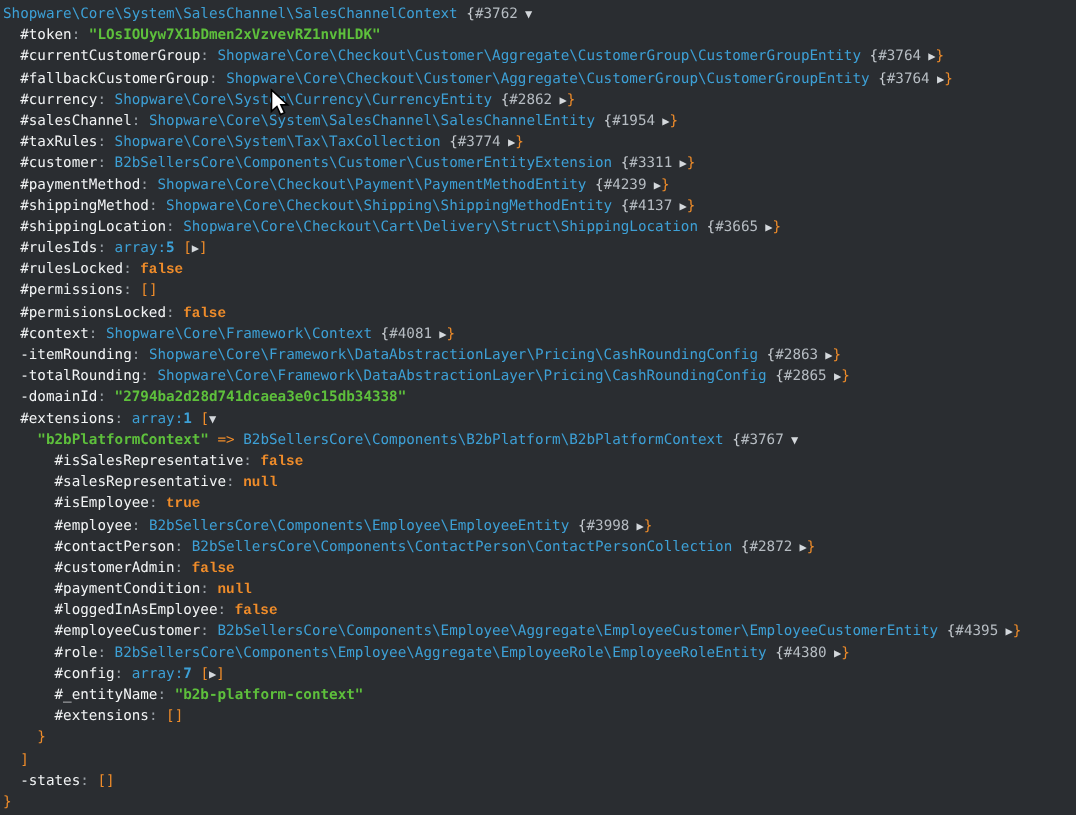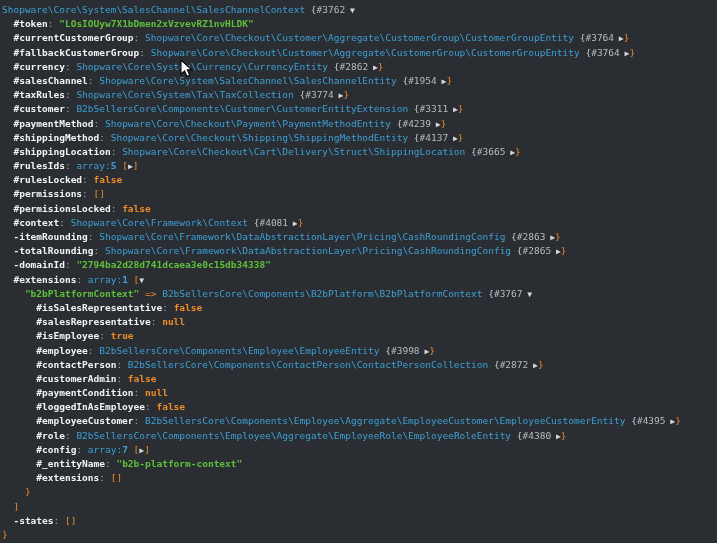--- a/index.html
+++ b/index.html
@@ -14,29 +14,29 @@
     font-family:"DejaVu Sans Mono","Liberation Mono",monospace;
   }
   #dump{
     position:absolute;inset:0;overflow:hidden;
     font-size:9.5px;line-height:14.2px;white-space:pre;
     padding:3px 0 0 2px;color:#e8e8e8;
   }
   .line{height:14.2px;}
   .ind{color:var(--pct);}
   .note{color:var(--note);}
-  .prop{color:var(--prop);font-weight:bold;text-align:right;}
+  .prop{color:var(--prop);font-weight:normal;text-align:right;}
   .pct{color:var(--pct);}
   .brc{color:var(--brc);}
   .brcc{color:var(--cst);}
   .ref{color:var(--ref);cursor:pointer;}
   .arr{color:var(--arr);font-size:8px;cursor:pointer;}
   .str{color:var(--str);font-weight:bold;}
   .key{color:var(--str);font-weight:bold;}
-  .cst{color:var(--cst);font-weight:bold;}
+  .cst{color:var(--cst);font-weight:bold;font-family:Liberation Mono, monospace;}
   .atype{color:var(--num);margin-top:24px;}
   .acount{color:var(--num);font-weight:bold;}
   .brk{color:var(--brk);}
   .op{color:var(--cst);}
   #cursor{position:absolute;pointer-events:none;z-index:10;}
 </style>
 </head>
 <body>
 
 <div id="dump"><div class="line"><span class="note">Shopware\Core\System\SalesChannel\SalesChannelContext</span><span class="brc"> {</span><span class="ref">#3762</span><span class="arr"> ▼</span></div><div class="line"><span class="ind">  </span><span class="prop">#token</span><span class="pct">: </span><span class="str">"LOsIOUyw7X1bDmen2xVzvevRZ1nvHLDK"</span></div><div class="line"><span class="ind">  </span><span class="prop">#currentCustomerGroup</span><span class="pct">: </span><span class="note">Shopware\Core\Checkout\Customer\Aggregate\CustomerGroup\CustomerGroupEntity</span><span class="brc"> {</span><span class="ref">#3764</span><span class="arr"> ▶</span><span class="brcc">}</span></div><div class="line"><span class="ind">  </span><span class="prop">#fallbackCustomerGroup</span><span class="pct">: </span><span class="note">Shopware\Core\Checkout\Customer\Aggregate\CustomerGroup\CustomerGroupEntity</span><span class="brc"> {</span><span class="ref">#3764</span><span class="arr"> ▶</span><span class="brcc">}</span></div><div class="line"><span class="ind">  </span><span class="prop">#currency</span><span class="pct">: </span><span class="note">Shopware\Core\System\Currency\CurrencyEntity</span><span class="brc"> {</span><span class="ref">#2862</span><span class="arr"> ▶</span><span class="brcc">}</span></div><div class="line"><span class="ind">  </span><span class="prop">#salesChannel</span><span class="pct">: </span><span class="note">Shopware\Core\System\SalesChannel\SalesChannelEntity</span><span class="brc"> {</span><span class="ref">#1954</span><span class="arr"> ▶</span><span class="brcc">}</span></div><div class="line"><span class="ind">  </span><span class="prop">#taxRules</span><span class="pct">: </span><span class="note">Shopware\Core\System\Tax\TaxCollection</span><span class="brc"> {</span><span class="ref">#3774</span><span class="arr"> ▶</span><span class="brcc">}</span></div><div class="line"><span class="ind">  </span><span class="prop">#customer</span><span class="pct">: </span><span class="note">B2bSellersCore\Components\Customer\CustomerEntityExtension</span><span class="brc"> {</span><span class="ref">#3311</span><span class="arr"> ▶</span><span class="brcc">}</span></div><div class="line"><span class="ind">  </span><span class="prop">#paymentMethod</span><span class="pct">: </span><span class="note">Shopware\Core\Checkout\Payment\PaymentMethodEntity</span><span class="brc"> {</span><span class="ref">#4239</span><span class="arr"> ▶</span><span class="brcc">}</span></div><div class="line"><span class="ind">  </span><span class="prop">#shippingMethod</span><span class="pct">: </span><span class="note">Shopware\Core\Checkout\Shipping\ShippingMethodEntity</span><span class="brc"> {</span><span class="ref">#4137</span><span class="arr"> ▶</span><span class="brcc">}</span></div><div class="line"><span class="ind">  </span><span class="prop">#shippingLocation</span><span class="pct">: </span><span class="note">Shopware\Core\Checkout\Cart\Delivery\Struct\ShippingLocation</span><span class="brc"> {</span><span class="ref">#3665</span><span class="arr"> ▶</span><span class="brcc">}</span></div><div class="line"><span class="ind">  </span><span class="prop">#rulesIds</span><span class="pct">: </span><span class="atype">array:</span><span class="acount">5</span><span class="brk"> [</span><span class="arr">▶</span><span class="brk">]</span></div><div class="line"><span class="ind">  </span><span class="prop">#rulesLocked</span><span class="pct">: </span><span class="cst">false</span></div><div class="line"><span class="ind">  </span><span class="prop">#permissions</span><span class="pct">: </span><span class="brk">[]</span></div><div class="line"><span class="ind">  </span><span class="prop">#permisionsLocked</span><span class="pct">: </span><span class="cst">false</span></div><div class="line"><span class="ind">  </span><span class="prop">#context</span><span class="pct">: </span><span class="note">Shopware\Core\Framework\Context</span><span class="brc"> {</span><span class="ref">#4081</span><span class="arr"> ▶</span><span class="brcc">}</span></div><div class="line"><span class="ind">  </span><span class="prop">-itemRounding</span><span class="pct">: </span><span class="note">Shopware\Core\Framework\DataAbstractionLayer\Pricing\CashRoundingConfig</span><span class="brc"> {</span><span class="ref">#2863</span><span class="arr"> ▶</span><span class="brcc">}</span></div><div class="line"><span class="ind">  </span><span class="prop">-totalRounding</span><span class="pct">: </span><span class="note">Shopware\Core\Framework\DataAbstractionLayer\Pricing\CashRoundingConfig</span><span class="brc"> {</span><span class="ref">#2865</span><span class="arr"> ▶</span><span class="brcc">}</span></div><div class="line"><span class="ind">  </span><span class="prop">-domainId</span><span class="pct">: </span><span class="str">"2794ba2d28d741dcaea3e0c15db34338"</span></div><div class="line"><span class="ind">  </span><span class="prop">#extensions</span><span class="pct">: </span><span class="atype">array:</span><span class="acount">1</span><span class="brk"> [</span><span class="arr">▼</span></div><div class="line"><span class="ind">    </span><span class="key">"b2bPlatformContext"</span><span class="op"> =&gt; </span><span class="note">B2bSellersCore\Components\B2bPlatform\B2bPlatformContext</span><span class="brc"> {</span><span class="ref">#3767</span><span class="arr"> ▼</span></div><div class="line"><span class="ind">      </span><span class="prop">#isSalesRepresentative</span><span class="pct">: </span><span class="cst">false</span></div><div class="line"><span class="ind">      </span><span class="prop">#salesRepresentative</span><span class="pct">: </span><span class="cst">null</span></div><div class="line"><span class="ind">      </span><span class="prop">#isEmployee</span><span class="pct">: </span><span class="cst">true</span></div><div class="line"><span class="ind">      </span><span class="prop">#employee</span><span class="pct">: </span><span class="note">B2bSellersCore\Components\Employee\EmployeeEntity</span><span class="brc"> {</span><span class="ref">#3998</span><span class="arr"> ▶</span><span class="brcc">}</span></div><div class="line"><span class="ind">      </span><span class="prop">#contactPerson</span><span class="pct">: </span><span class="note">B2bSellersCore\Components\ContactPerson\ContactPersonCollection</span><span class="brc"> {</span><span class="ref">#2872</span><span class="arr"> ▶</span><span class="brcc">}</span></div><div class="line"><span class="ind">      </span><span class="prop">#customerAdmin</span><span class="pct">: </span><span class="cst">false</span></div><div class="line"><span class="ind">      </span><span class="prop">#paymentCondition</span><span class="pct">: </span><span class="cst">null</span></div><div class="line"><span class="ind">      </span><span class="prop">#loggedInAsEmployee</span><span class="pct">: </span><span class="cst">false</span></div><div class="line"><span class="ind">      </span><span class="prop">#employeeCustomer</span><span class="pct">: </span><span class="note">B2bSellersCore\Components\Employee\Aggregate\EmployeeCustomer\EmployeeCustomerEntity</span><span class="brc"> {</span><span class="ref">#4395</span><span class="arr"> ▶</span><span class="brcc">}</span></div><div class="line"><span class="ind">      </span><span class="prop">#role</span><span class="pct">: </span><span class="note">B2bSellersCore\Components\Employee\Aggregate\EmployeeRole\EmployeeRoleEntity</span><span class="brc"> {</span><span class="ref">#4380</span><span class="arr"> ▶</span><span class="brcc">}</span></div><div class="line"><span class="ind">      </span><span class="prop">#config</span><span class="pct">: </span><span class="atype">array:</span><span class="acount">7</span><span class="brk"> [</span><span class="arr">▶</span><span class="brk">]</span></div><div class="line"><span class="ind">      </span><span class="prop">#_entityName</span><span class="pct">: </span><span class="str">"b2b-platform-context"</span></div><div class="line"><span class="ind">      </span><span class="prop">#extensions</span><span class="pct">: </span><span class="brk">[]</span></div><div class="line"><span class="ind">    </span><span class="brcc">}</span></div><div class="line"><span class="ind">  </span><span class="brk">]</span></div><div class="line"><span class="ind">  </span><span class="prop">-states</span><span class="pct">: </span><span class="brk">[]</span></div><div class="line"><span class="brcc">}</span></div></div>

